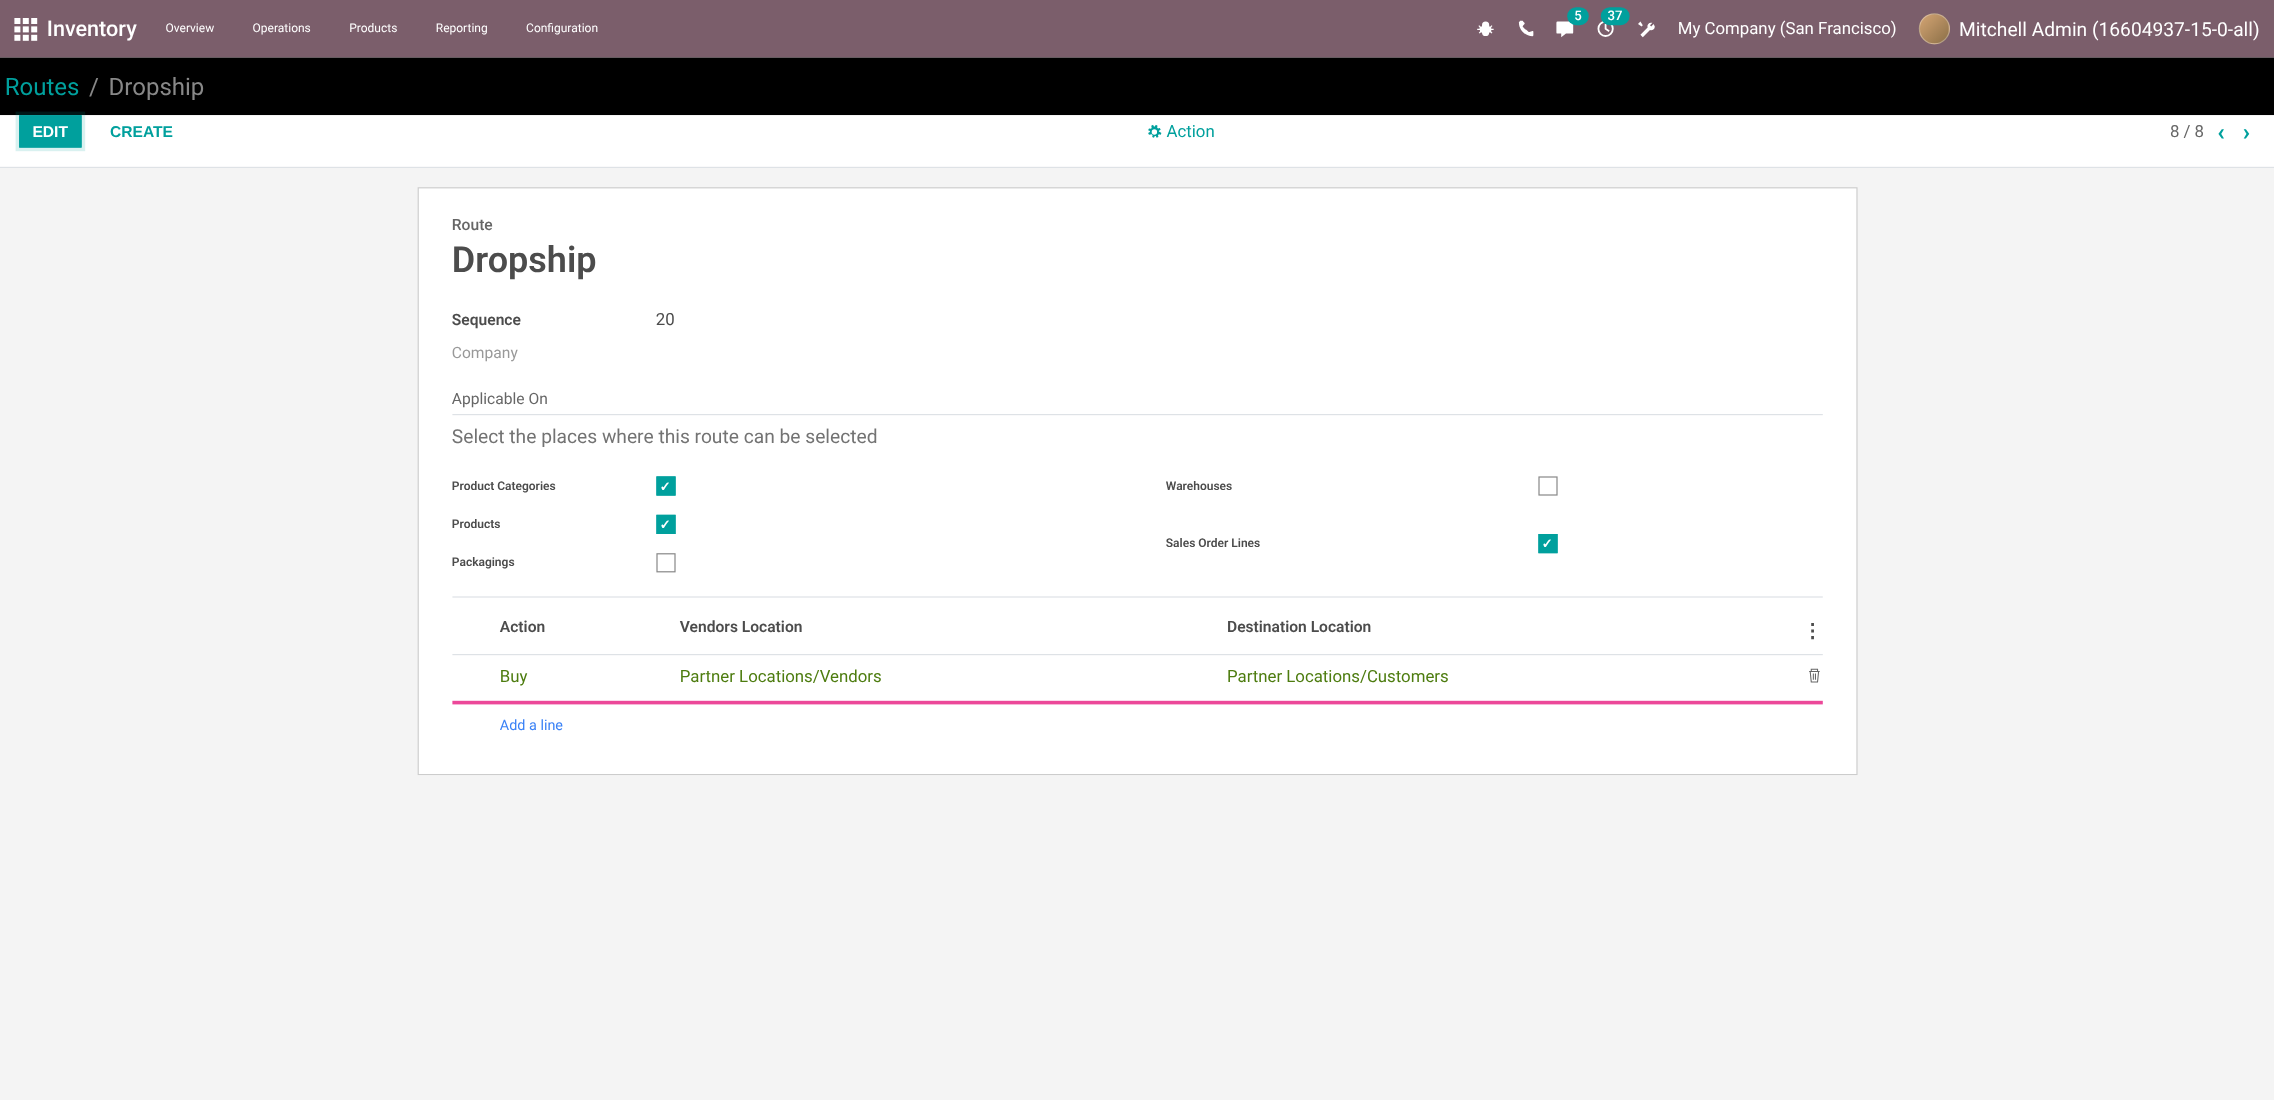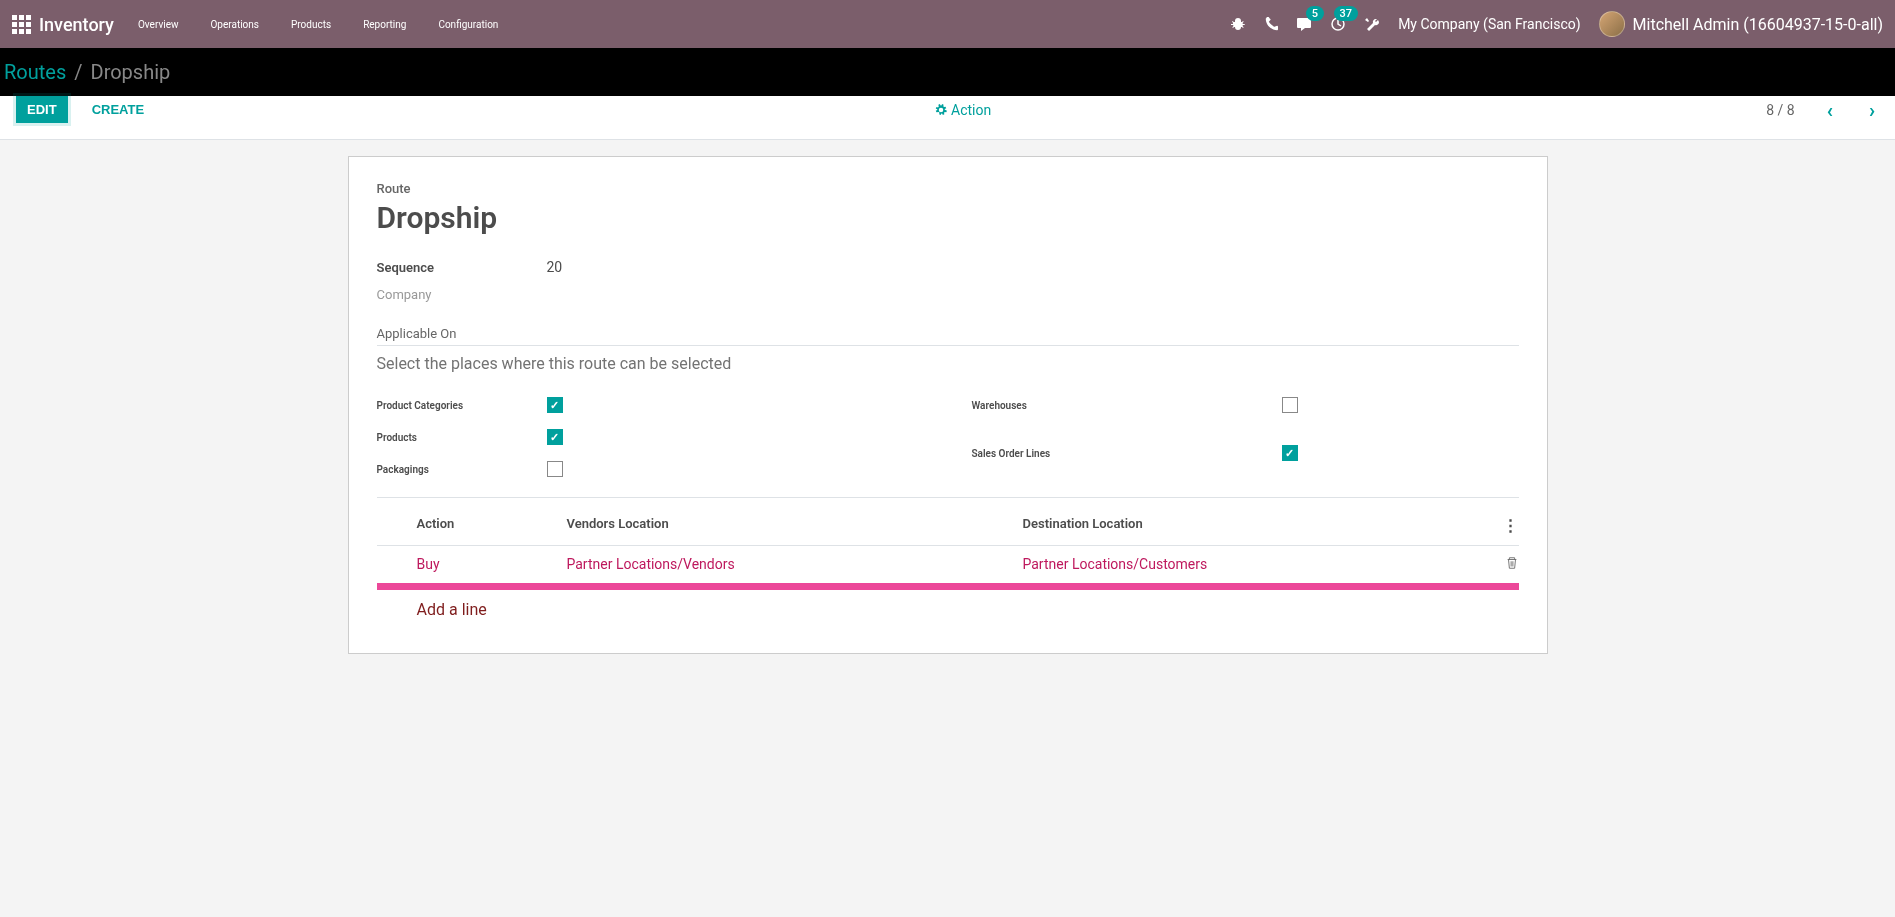--- a/index.html
+++ b/index.html
@@ -150,21 +150,21 @@
       color: #00A09D;
       cursor: pointer;
       font-size: 14px;
       display: flex;
       align-items: center;
       gap: 4px;
     }
     .control-right {
       display: flex;
       align-items: center;
-      gap: 28px;
+      gap: 7px;
       text-align: right;
     }
     .pager {
       font-size: 14px;
       color: #666;
     }
     .pager-arrow {
       cursor: pointer;
       color: #00A09D;
       font-size: 20px;
@@ -284,33 +284,33 @@
     }
     .rules-header .rcol-handle { width: 40px; }
     .rules-header .rcol-action { width: 150px; }
     .rules-header .rcol-source { flex: 1; }
     .rules-header .rcol-dest { flex: 1; }
     .rules-header .rcol-menu { width: 40px; text-align: right; }
     .rules-row {
       display: flex;
       padding: 10px 0;
       font-size: 14px;
-      color: #be185d;
-      border-bottom: 7px solid #ec4899;
+      color: #4d7c0f;
+      border-bottom: 3px solid #ec4899;
       justify-content: flex-end;
     }
     .rules-row .rcol-handle { width: 40px; }
     .rules-row .rcol-action { width: 150px; }
     .rules-row .rcol-source { flex: 1; }
     .rules-row .rcol-dest { flex: 1; }
     .rules-row .rcol-menu { width: 40px; text-align: right; }
     .add-line {
-      color: #7f1d1d;
-      cursor: pointer;
-      font-size: 16px;
+      color: #3b82f6;
+      cursor: pointer;
+      font-size: 12px;
       padding: 10px 0 10px 40px;
     }
     .kebab {
       cursor: pointer;
       color: #4c4c4c;
       font-size: 16px;
     }
     .trash-icon {
       cursor: pointer;
       color: #666;

